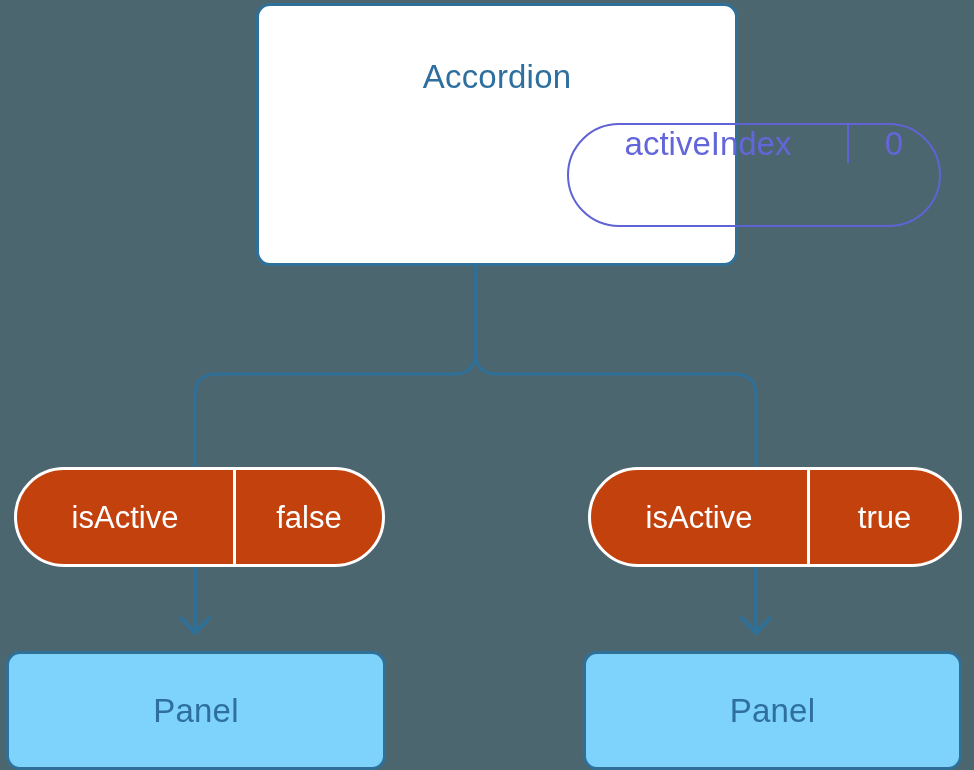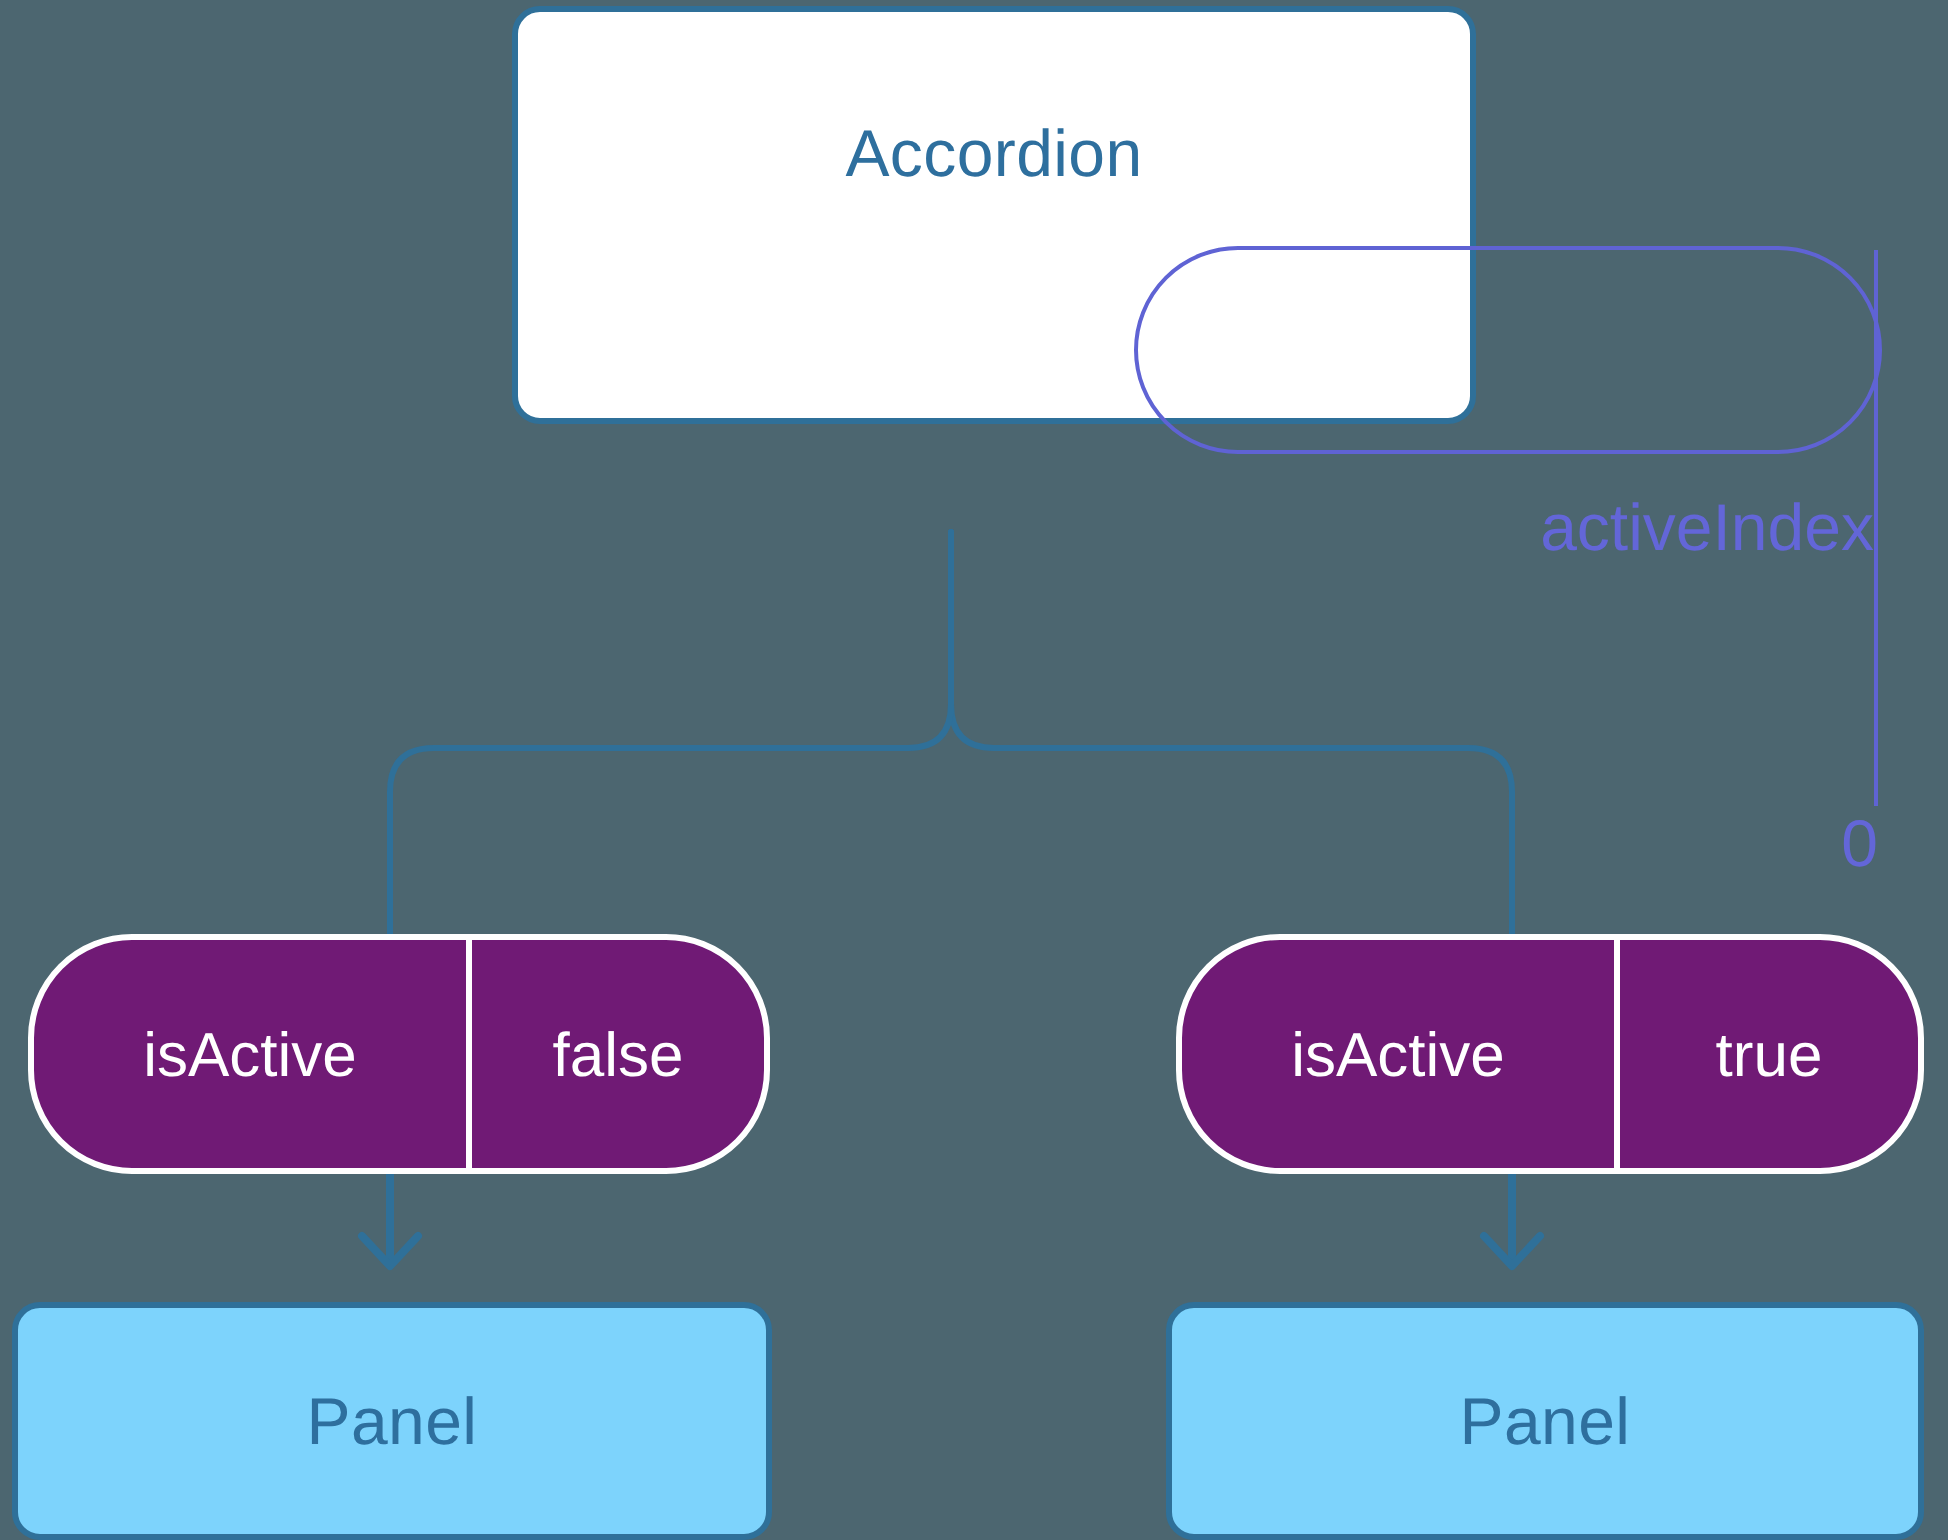--- a/index.html
+++ b/index.html
@@ -45,21 +45,21 @@
     border-radius: 14px;
     display: flex;
     flex-direction: column;
     align-items: center;
   }
 
   #accordion-node {
     left: 256px;
     top: 3px;
     width: 482px;
-    height: 209px;
+    height: 263px;
     justify-content: flex-start;
   }
 
   .node-title {
     color: #2e6f9e;
     font-size: 33px;
     font-weight: 400;
     letter-spacing: 0.2px;
     line-height: 1;
     margin-top: 54px;
@@ -69,23 +69,22 @@
   .pill-outline {
     position: absolute;
     left: 308px;
     top: 117px;
     width: 374px;
     height: 104px;
     box-sizing: border-box;
     border: 2px solid #5f63d4;
     border-radius: 52px;
     display: flex;
-    align-items: flex-end;
+    align-items: flex-start;
     background: transparent;
-    flex-direction: column;
   }
   .pill-outline .pill-key {
     flex: 0 0 278px;
     display: flex;
     align-items: center;
     justify-content: center;
     color: #6366d8;
     font-size: 33px;
     border-right: 2px solid #5f63d4;
   }
@@ -96,22 +95,22 @@
     justify-content: center;
     color: #6366d8;
     font-size: 33px;
   }
 
   
   .pill-filled {
     position: absolute;
     z-index: 3;
     box-sizing: border-box;
-    height: 120px;
-    background: #701a75;
+    height: 100px;
+    background: #c2410c;
     border: 3px solid #ffffff;
     border-radius: 52px;
     display: flex;
     align-items: stretch;
     overflow: hidden;
   }
   .pill-filled .pill-key,
   .pill-filled .pill-val {
     display: flex;
     align-items: center;

